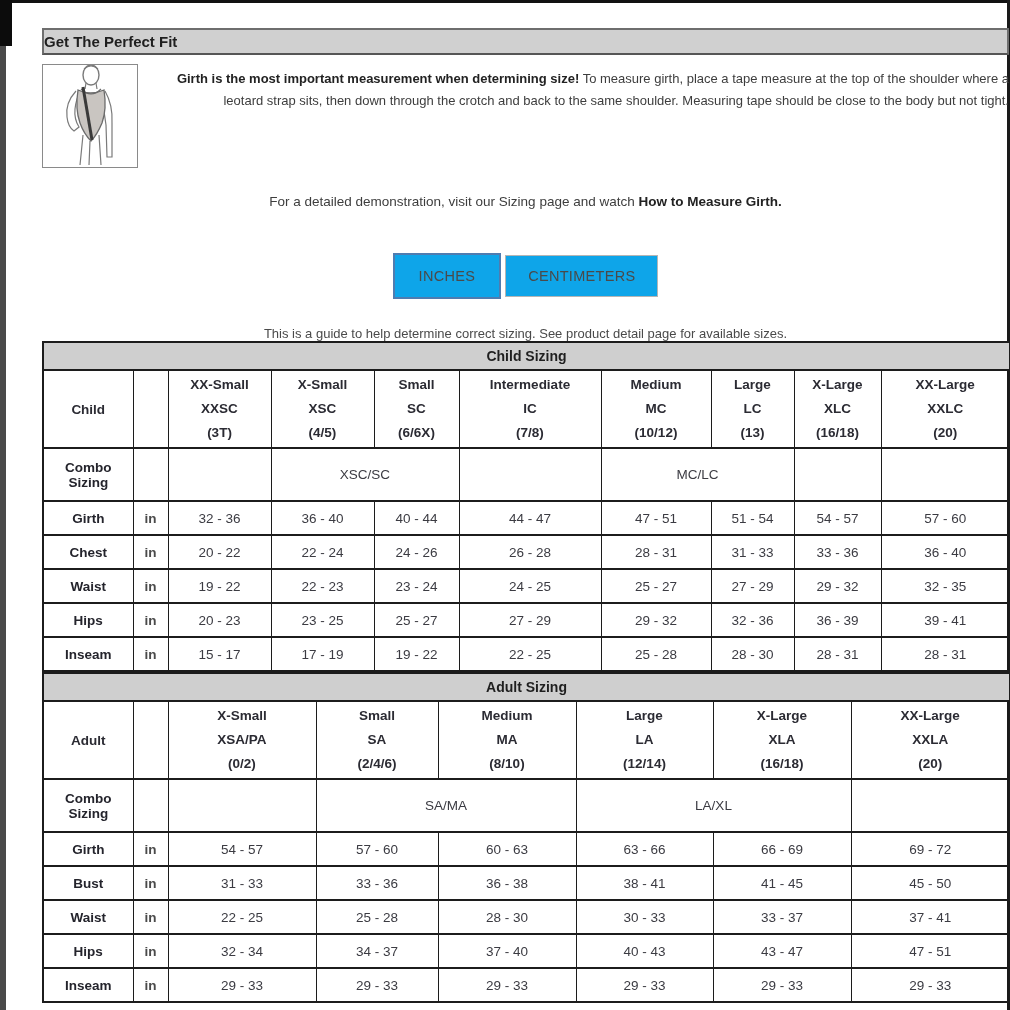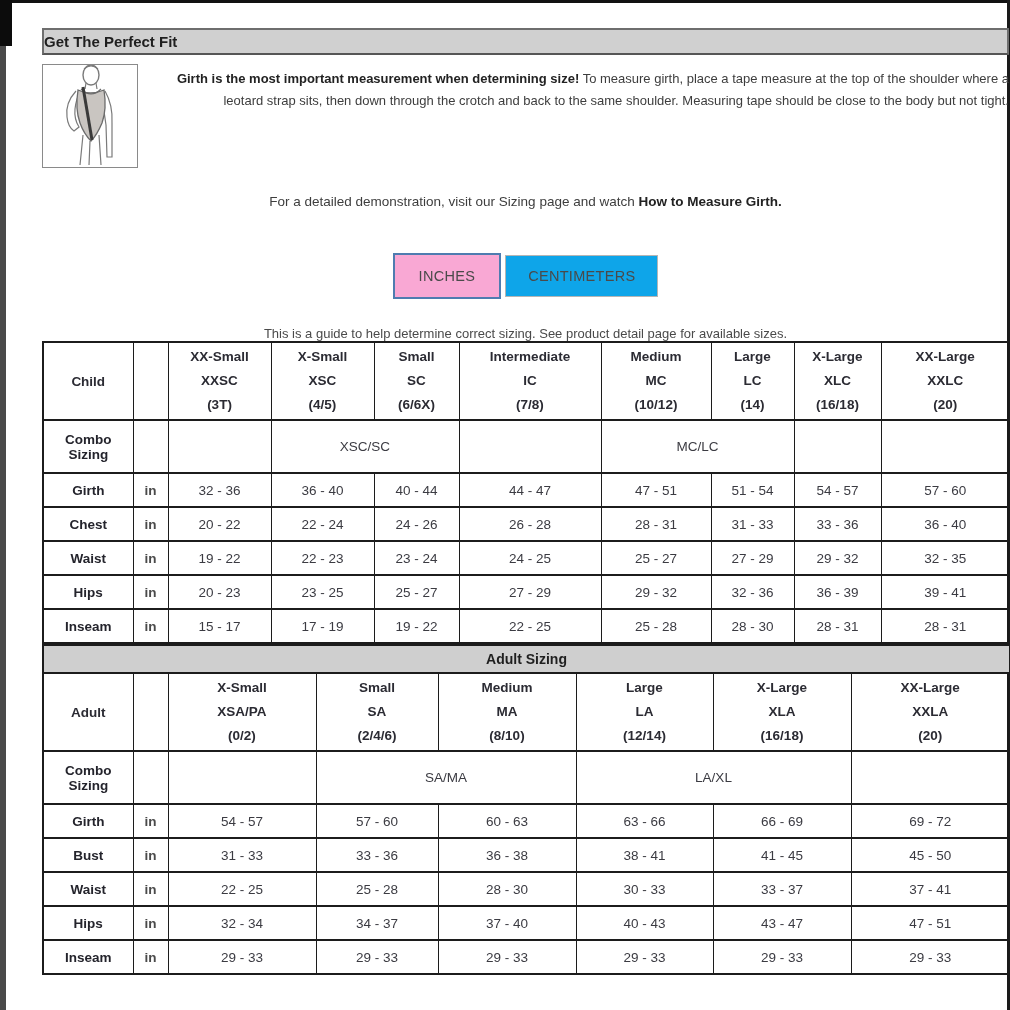--- a/index.html
+++ b/index.html
@@ -36,21 +36,21 @@
   .intro-text b { color:#222; }
   .demo-line { margin-top:24px; text-align:center; font-size:13.5px; color:#3d3d3d; }
   .demo-line b { color:#222; }
 
   .toggle-row { margin-top:44px; display:flex; justify-content:center; align-items:center; gap:4px; }
   .btn {
     font-family:"Liberation Sans", sans-serif;
     font-size:14.5px; color:#4a4a4a; letter-spacing:0.3px;
     padding:12px 22px; cursor:pointer;
   }
-  .btn-selected { background:#f9a8d4; border:2px solid #4f7cb0; padding:13px 24px; }
+  .btn-selected { background:#0ea5e9; border:2px solid #4f7cb0; padding:13px 24px; }
   .btn-plain { background:#0ea5e9; border:1px solid #b5b5b5; }
 
   .note-line { margin-top:27px; text-align:center; font-size:13px; color:#4a4a4a; }
 
   table.size-table {
     margin-top:0; border-collapse:collapse; table-layout:fixed;
     width:967px; font-size:13.5px; color:#3b3b42;
     border:2px solid #1c1c1c;
   }
   .child-offset { margin-top:28px; }
@@ -130,20 +130,23 @@
         <col style="width: 103px;">
         <col style="width: 103px;">
         <col style="width: 85px;">
         <col style="width: 142px;">
         <col style="width: 110px;">
         <col style="width: 83px;">
         <col style="width: 87px;">
         <col style="width: 129px;">
       </colgroup>
       <tbody>
+        <tr>
+          <th class="tbl-title" colspan="10">Child Sizing</th>
+        </tr>
         <tr class="hdr-row">
           <th class="row-label">Child</th>
           <th></th>
           <th>
             <div class="hline">XX-Small</div>
             <div class="hline">XXSC</div>
             <div class="hline">(3T)</div>
           </th>
           <th>
             <div class="hline">X-Small</div>
@@ -161,21 +164,21 @@
             <div class="hline">(7/8)</div>
           </th>
           <th>
             <div class="hline">Medium</div>
             <div class="hline">MC</div>
             <div class="hline">(10/12)</div>
           </th>
           <th>
             <div class="hline">Large</div>
             <div class="hline">LC</div>
-            <div class="hline">(14)</div>
+            <div class="hline">(13)</div>
           </th>
           <th>
             <div class="hline">X-Large</div>
             <div class="hline">XLC</div>
             <div class="hline">(16/18)</div>
           </th>
           <th>
             <div class="hline">XX-Large</div>
             <div class="hline">XXLC</div>
             <div class="hline">(20)</div>

